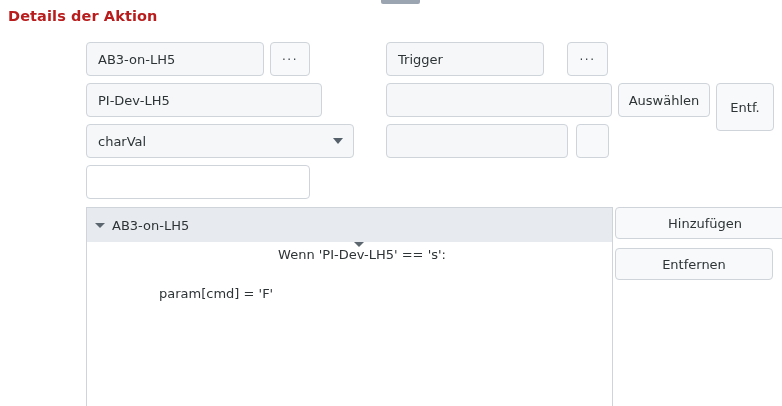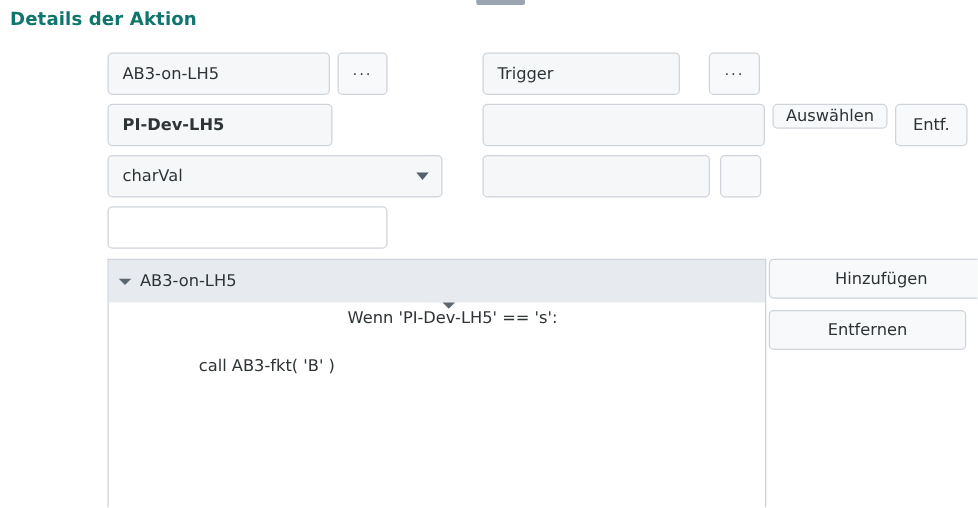--- a/index.html
+++ b/index.html
@@ -27,21 +27,21 @@
     background: #9aa5b1;
     border-radius: 0 0 2px 2px;
   }
 
   .panel-title {
     position: absolute;
     left: 8px;
     top: 8px;
     font-size: 14.5px;
     font-weight: bold;
-    color: #0f766e;
+    color: #b91c1c;
     letter-spacing: 0.1px;
   }
 
   
   .fld {
     position: absolute;
     box-sizing: border-box;
     background: #f5f7f9;
     border: 1px solid #ced4da;
     border-radius: 4px;
@@ -139,21 +139,21 @@
 <div class="panel-title">Details der Aktion</div>
 
 <div class="fld" style="left:86px; top:42px; width:178px; height:34px;">
   <span>AB3-on-LH5</span>
 </div>
 
 <div class="btn" style="left:270px; top:42px; width:40px; height:34px;">
   <span class="dots">...</span>
 </div>
 
-<div class="fld" style="left:86px; top:83px; width:180px; height:34px;font-weight:bold;">
+<div class="fld" style="left:86px; top:83px; width:236px; height:34px;">
   <span>PI-Dev-LH5</span>
 </div>
 
 <div class="fld" style="left:86px; top:124px; width:268px; height:34px;">
   <span>charVal</span>
   <span class="combo-arrow"></span>
 </div>
 
 <div class="fld plain" style="left:86px; top:165px; width:224px; height:34px;">
   <span></span>
@@ -164,25 +164,25 @@
 </div>
 
 <div class="btn" style="left:567px; top:42px; width:41px; height:34px;">
   <span class="dots">...</span>
 </div>
 
 <div class="fld" style="left:386px; top:83px; width:226px; height:34px;">
   <span></span>
 </div>
 
-<div class="btn" style="left:618px; top:83px; width:92px; height:20px;">
+<div class="btn" style="left:618px; top:83px; width:92px; height:34px;">
   <span>Auswählen</span>
 </div>
 
-<div class="btn" style="left:716px; top:83px; width:58px; height:34px;align-items:center;">
+<div class="btn" style="left:716px; top:83px; width:58px; height:48px;align-items:center;">
   <span>Entf.</span>
 </div>
 
 <div class="fld" style="left:386px; top:124px; width:182px; height:34px;">
   <span></span>
 </div>
 
 <div class="btn" style="left:576px; top:124px; width:33px; height:34px;">
   <span></span>
 </div>
@@ -191,21 +191,21 @@
     <div class="tree-row lvl0 selected">
       <span class="twisty"></span>
       <span>AB3-on-LH5</span>
     </div>
     <div class="tree-row lvl1">
       <span class="twisty"></span>
       <span>Wenn 'PI-Dev-LH5' == 's':</span>
     </div>
     <div class="tree-row lvl2">
       <span class="twisty hidden"></span>
-      <span>call AB3-fkt( 'B' )</span>
+      <span>param[cmd] = 'F'</span>
     </div>
   </div>
 
 <div class="btn" style="left:615px; top:207px; width:180px; height:32px;">
   <span>Hinzufügen</span>
 </div>
 
 <div class="btn" style="left:615px; top:248px; width:158px; height:32px;">
   <span>Entfernen</span>
 </div>

